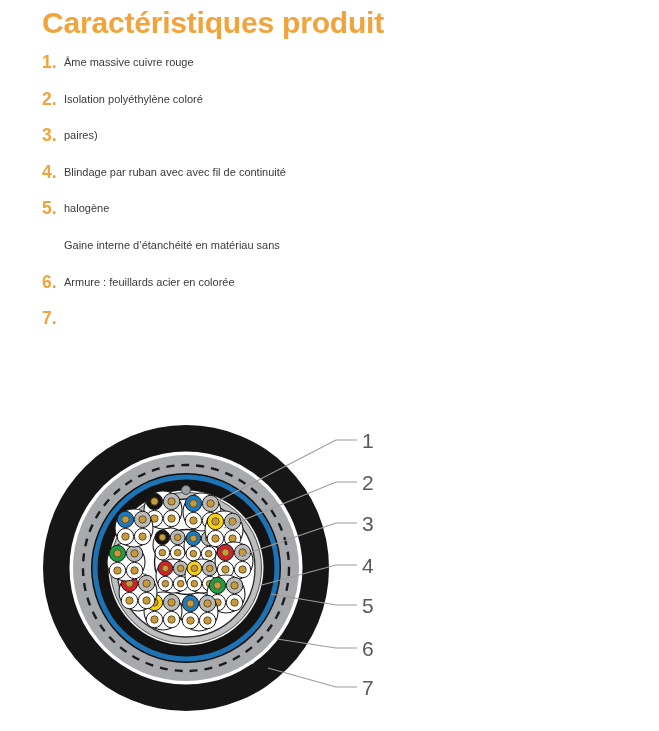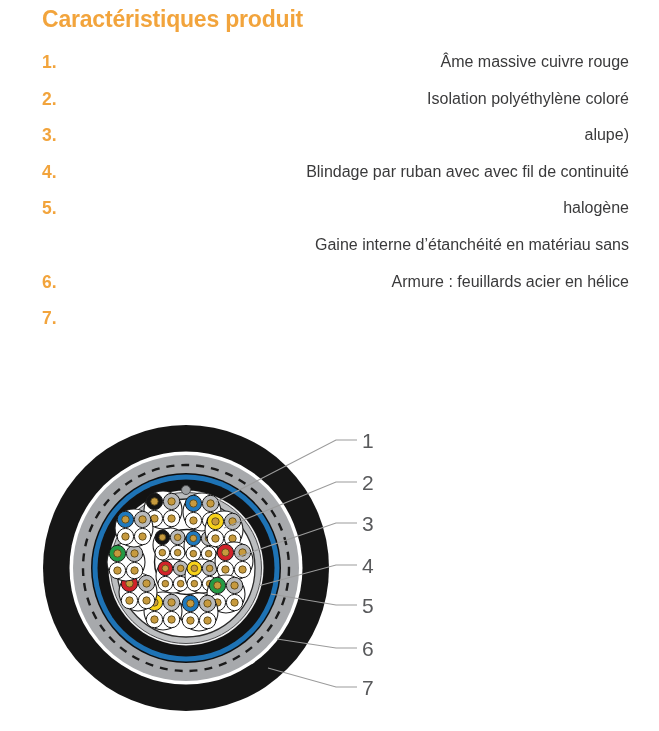--- a/index.html
+++ b/index.html
@@ -2,65 +2,65 @@
 <html><head>
 <meta charset="utf-8">
 <style>
   html,body{margin:0;padding:0;}
   body{
     width:659px;height:731px;position:relative;background:#ffffff;
     font-family:"Liberation Sans", sans-serif;overflow:hidden;
   }
   .page-title{
     position:absolute;left:42px;top:6px;margin:0;
-    font-size:23px;font-weight:700;letter-spacing:-0.2px;color:#F2A43C;
+    font-size:30px;font-weight:700;letter-spacing:-0.2px;color:#F2A43C;
   }
   .feature-list{position:absolute;left:0;top:44px;right:0;}
   .feature-item{position:relative;}
   .item-num{
     position:absolute;left:42px;top:0;
     color:#F2A43C;font-weight:700;font-size:17.5px;line-height:36.6px;
   }
   .item-line{
     margin-left:64px;margin-right:30px;
-    color:#3A3A3B;font-size:16px;line-height:36.6px;white-space:nowrap;text-align:right;
+    color:#3A3A3B;font-size:11px;line-height:36.6px;white-space:nowrap;
   }
   svg.diagram{position:absolute;left:0;top:0;width:659px;height:731px;}
   .callout-num{font-size:21px;fill:#58595B;}
 </style>
 </head>
 <body>
 
 <h1 class="page-title">Caractéristiques produit</h1>
 
 <div class="feature-list" id="feature-list">
     <div class="feature-item">
       <span class="item-num">1.</span>
       <div class="item-line">Âme massive cuivre rouge</div>
     </div>
     <div class="feature-item">
       <span class="item-num">2.</span>
       <div class="item-line">Isolation polyéthylène coloré</div>
     </div>
     <div class="feature-item">
       <span class="item-num">3.</span>
-      <div class="item-line">alupe)</div>
+      <div class="item-line">paires)</div>
     </div>
     <div class="feature-item">
       <span class="item-num">4.</span>
       <div class="item-line">Blindage par ruban avec avec fil de continuité</div>
     </div>
     <div class="feature-item">
       <span class="item-num">5.</span>
       <div class="item-line">halogène</div>
       <div class="item-line">Gaine interne d’étanchéité en matériau sans</div>
     </div>
     <div class="feature-item">
       <span class="item-num">6.</span>
-      <div class="item-line">Armure : feuillards acier en hélice</div>
+      <div class="item-line">Armure : feuillards acier en colorée</div>
     </div>
     <div class="feature-item">
       <span class="item-num">7.</span>
     </div>
   </div>
 
 <svg class="diagram" id="diagram" viewBox="0 0 659 731">
     <circle cx="186" cy="568" r="143" fill="#161616"></circle>
     <circle cx="186" cy="568" r="116.5" fill="#ffffff"></circle>
     <circle cx="186" cy="568" r="113" fill="#A7A9AC"></circle>

